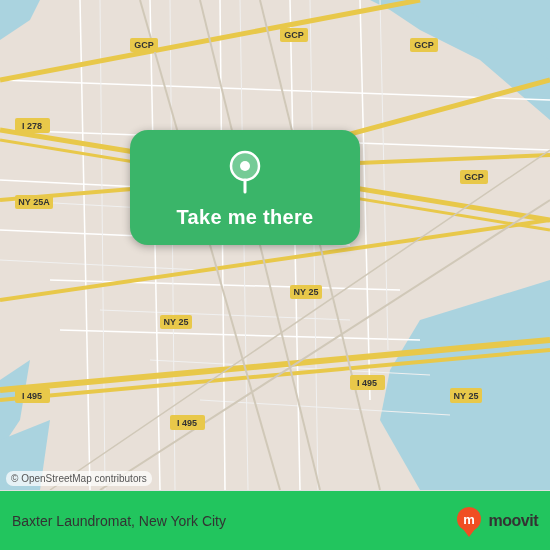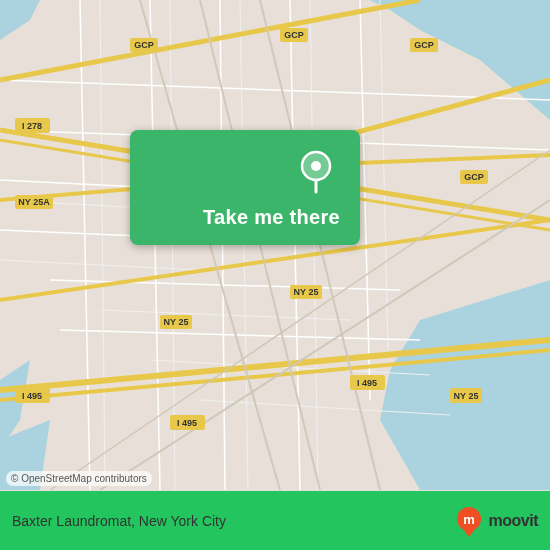--- a/index.html
+++ b/index.html
@@ -28,24 +28,24 @@
       height: 100%;
     }
 
     
     .action-button-container {
       position: absolute;
       top: 130px;
       left: 130px;
       width: 230px;
       background: #3ab569;
-      border-radius: 8px;
+      border-radius: 18px;
       display: flex;
       flex-direction: column;
-      align-items: flex-end;
+      align-items: center;
       padding: 18px 20px 16px 20px;
       box-shadow: 0 2px 8px rgba(0,0,0,0.3);
     }
 
     .location-icon {
       width: 48px;
       height: 48px;
       margin-bottom: 10px;
     }
 

